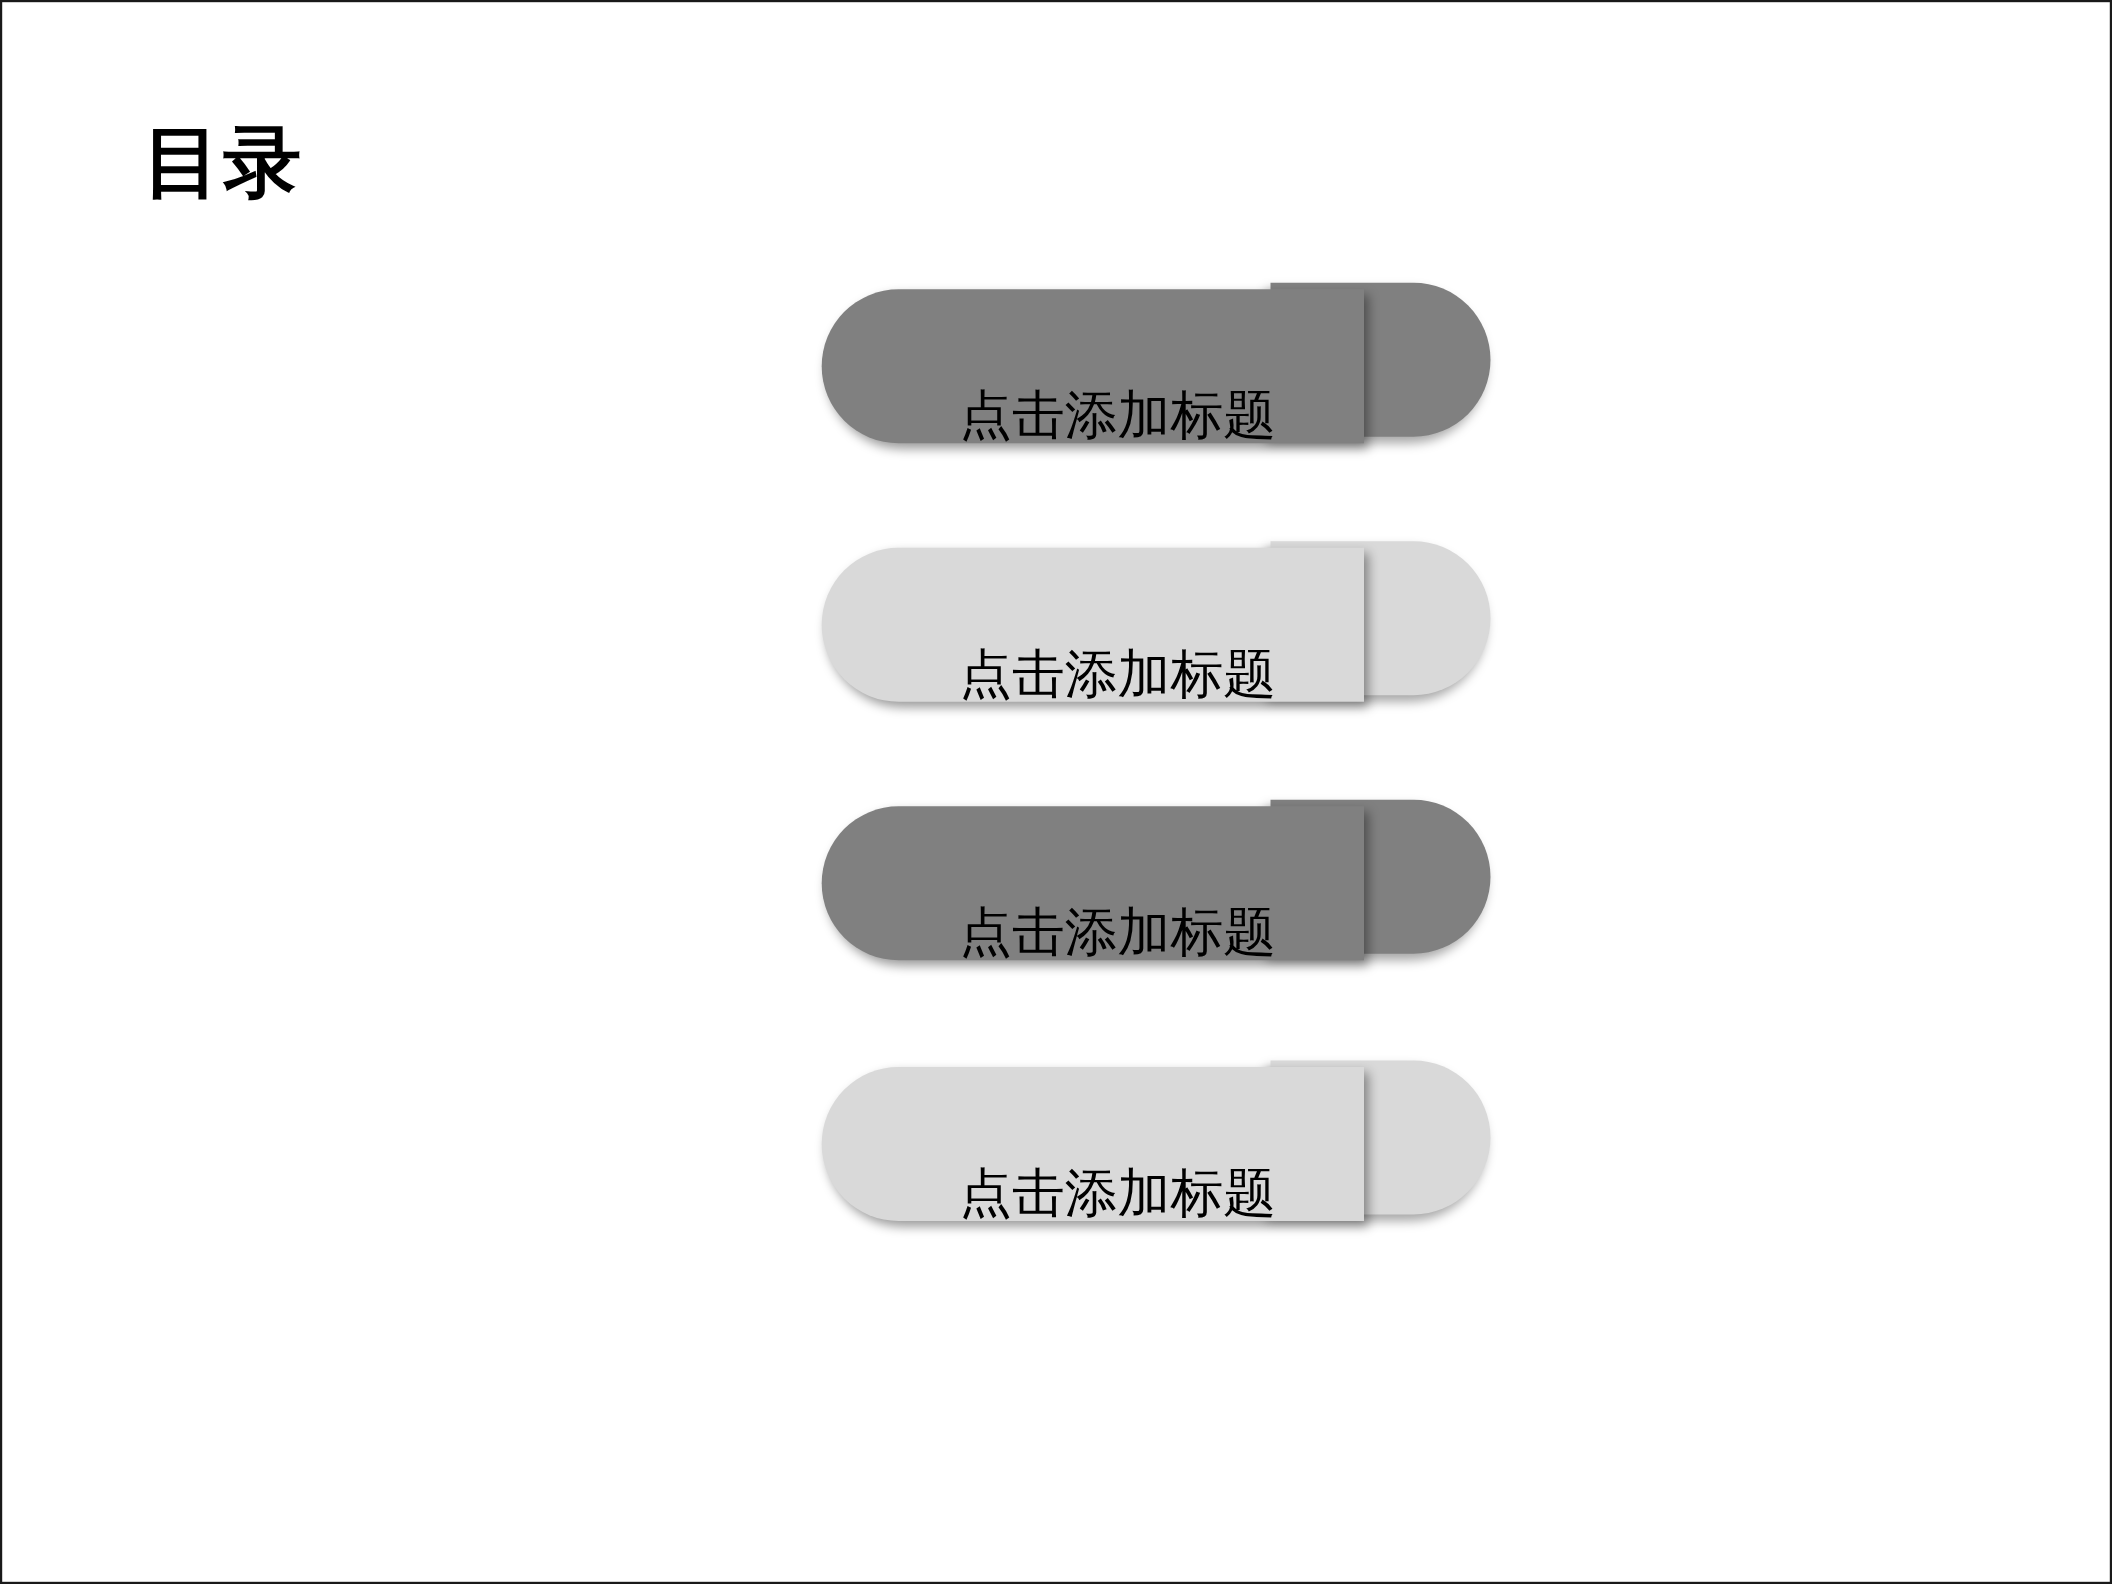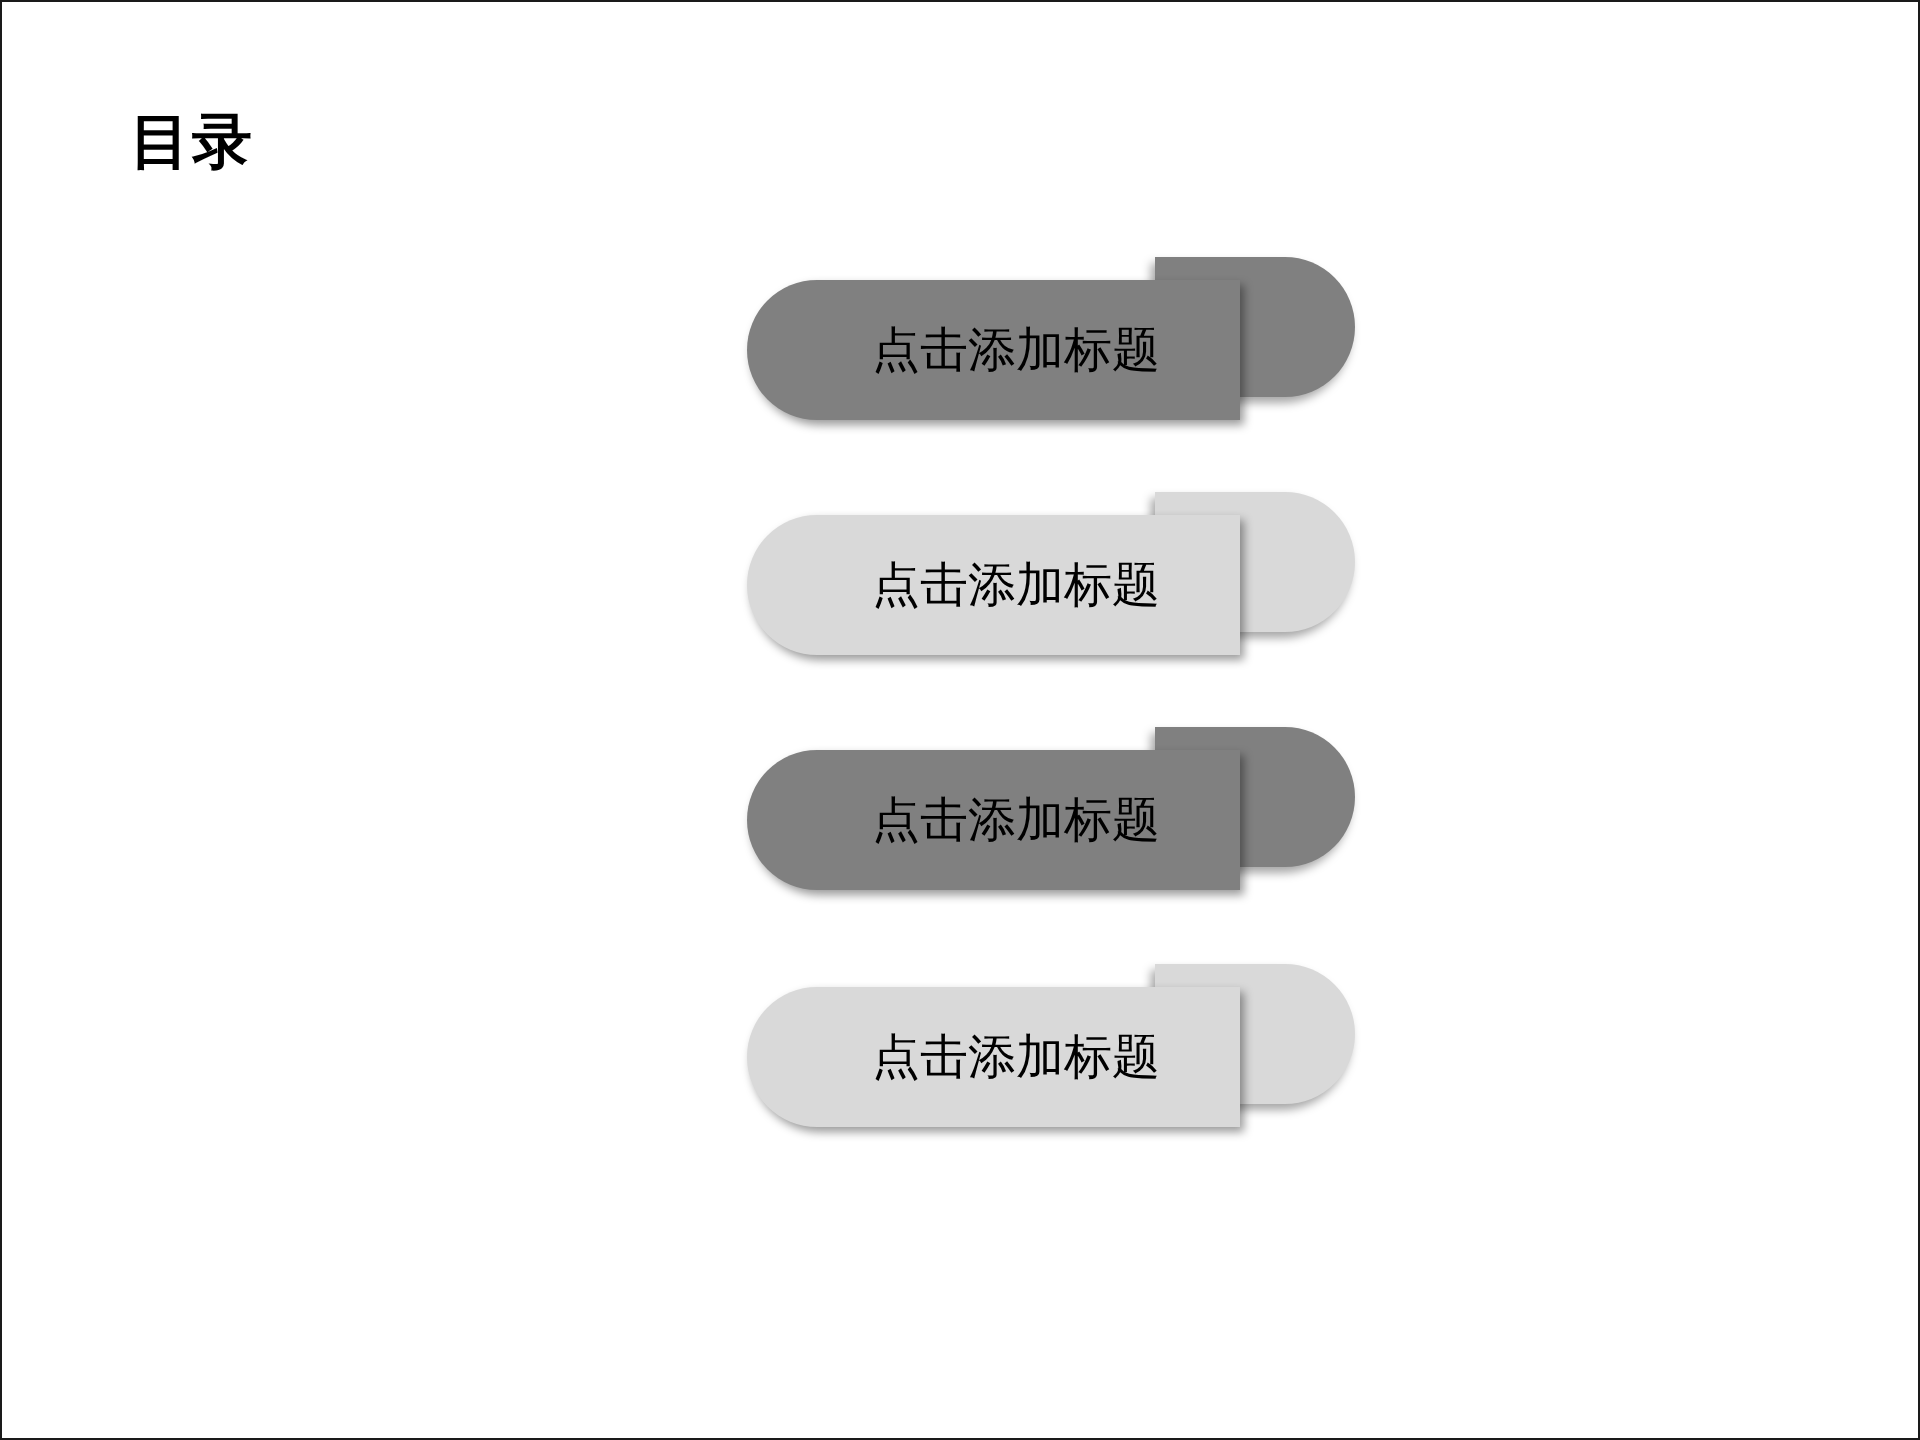--- a/index.html
+++ b/index.html
@@ -17,21 +17,21 @@
     width: 1920px;
     height: 1440px;
     box-sizing: border-box;
     border: 2px solid var(--slide-border, #1a1a1a);
     background: var(--background, #ffffff);
   }
   .slide-title {
     position: absolute;
     left: 128px;
     top: 104px;
-    font-size: 60px;
+    font-size: 71px;
     line-height: 1.2;
     font-weight: 700;
     color: var(--text, #000000);
     letter-spacing: 2px;
     white-space: nowrap;
   }
   
   .pill {
     position: absolute;
     left: 745px;
@@ -44,28 +44,28 @@
     right: 0;
     width: 200px;
     height: 140px;
     border-radius: 0 70px 70px 0;
     box-shadow: -4px 6px 10px rgba(0, 0, 0, 0.35);
     z-index: 1;
   }
   .pill .body {
     position: absolute;
     left: 0;
-    top: 23px;
+    top: 6px;
     width: 448px;
     height: 140px;
     border-radius: 70px 0 0 70px;
     box-shadow: 4px 5px 10px rgba(0, 0, 0, 0.40);
     z-index: 2;
     display: flex;
-    align-items: center;
+    align-items: flex-end;
     justify-content: center;
     padding-left: 45px;
     box-sizing: content-box;
   }
   .pill.dark .tab,
   .pill.dark .body { background: var(--dark-pill, #808080); }
   .pill.light .tab,
   .pill.light .body { background: var(--light-pill, #d9d9d9); }
   .pill .label {
     font-size: 48px;

